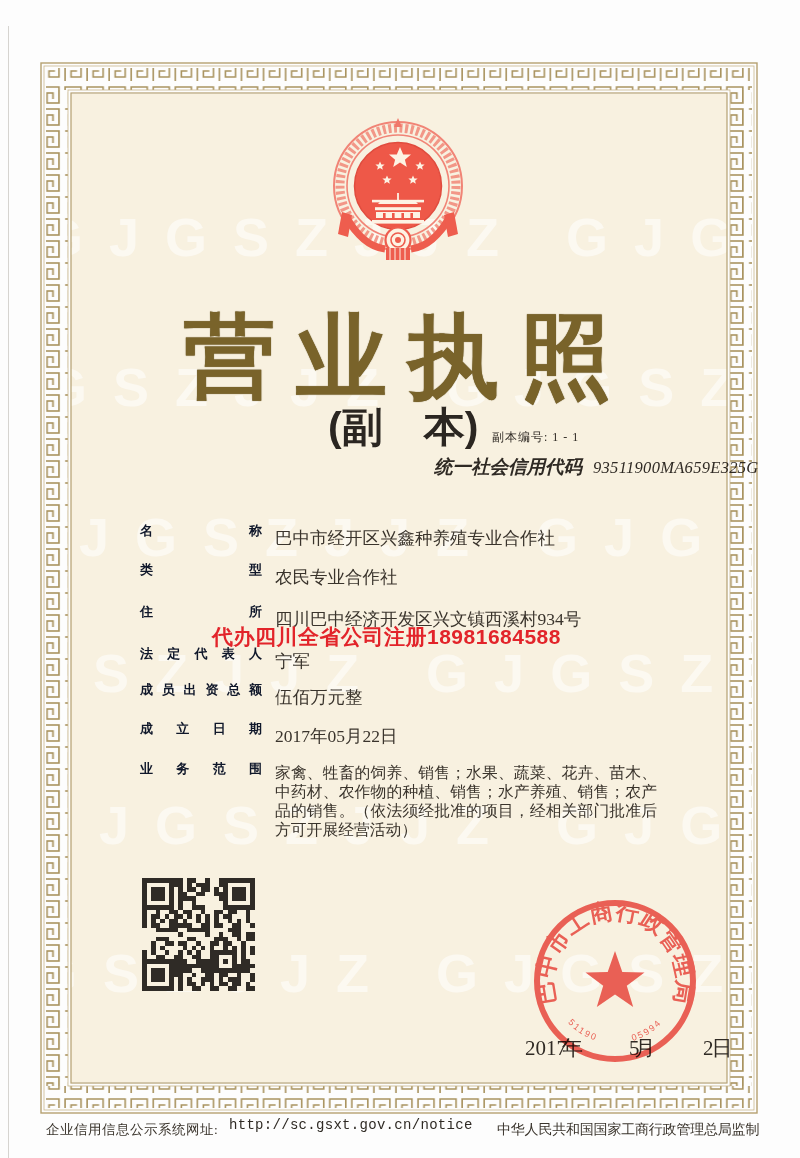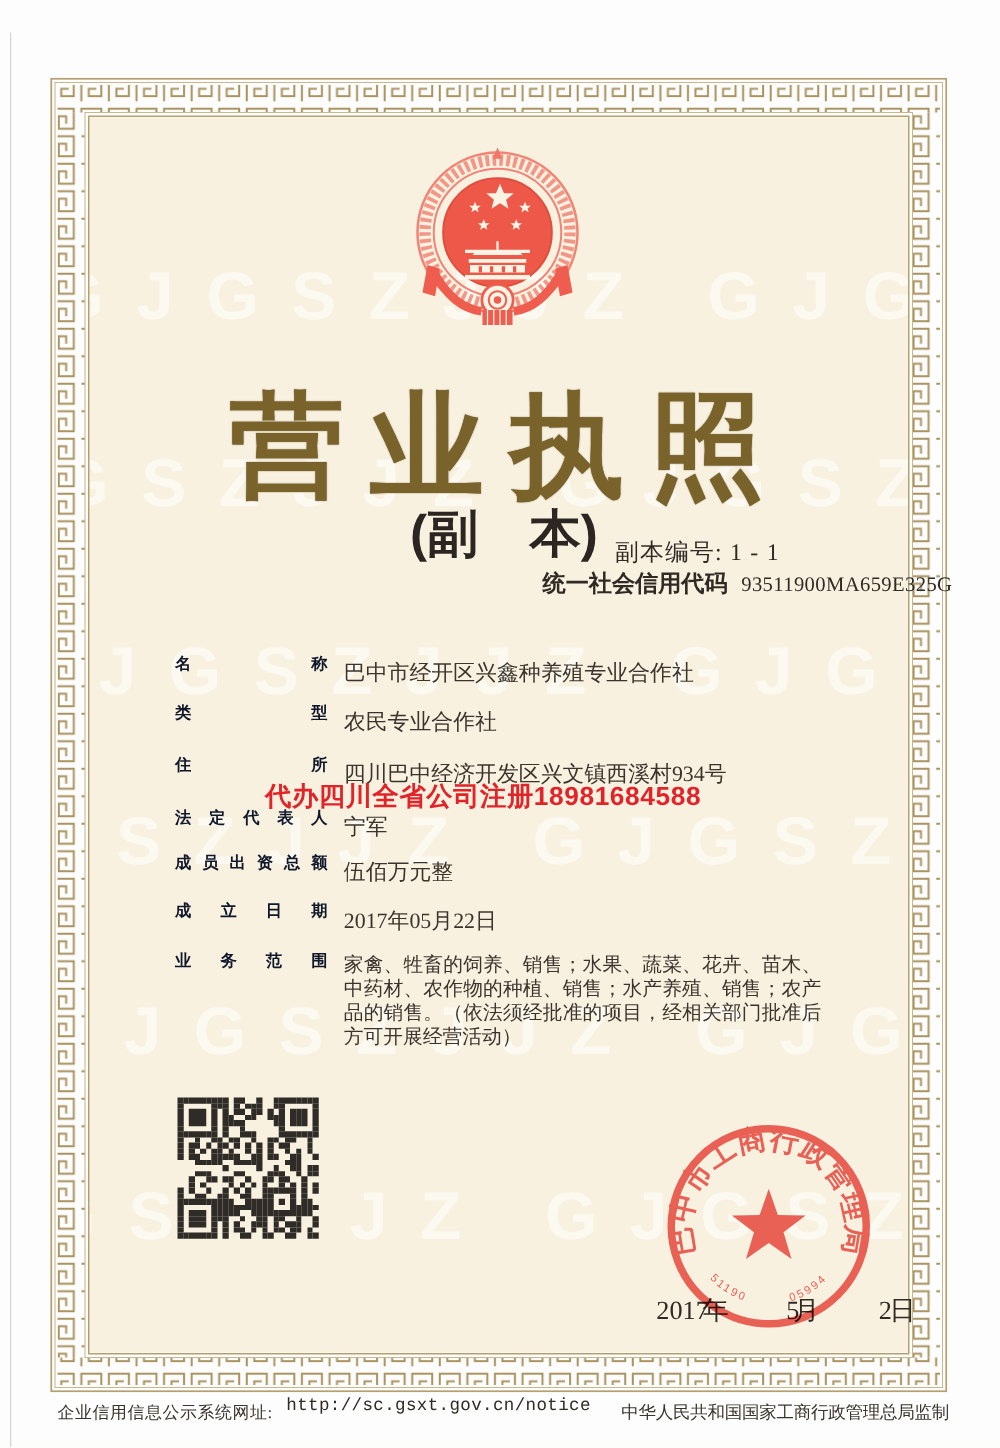--- a/index.html
+++ b/index.html
@@ -11,22 +11,22 @@
   .ghost-row{position:absolute;white-space:nowrap;font-family:"Liberation Sans",sans-serif;
              font-weight:bold;font-size:54px;letter-spacing:26px;color:rgba(255,255,255,0.55);z-index:1;}
   .border-svg{position:absolute;left:40px;top:62px;z-index:2;}
   .content{position:absolute;left:0;top:0;width:724px;height:1158px;z-index:3;padding-left:43px;}
   .emblem{position:absolute;left:328px;top:116px;}
   .title{position:absolute;left:184px;top:296px;font-family:"Liberation Sans",sans-serif;
          font-weight:900;font-size:91px;letter-spacing:21px;color:#79632a;white-space:nowrap;
          text-shadow:0 0 1px #5e4c1f;}
   .subtitle{position:absolute;left:328px;top:400px;font-family:"Liberation Sans",sans-serif;
             font-weight:bold;font-size:41px;color:#2b2621;white-space:nowrap;}
-  .copy-no{position:absolute;left:492px;top:429px;font-size:19px;color:#2f2a24;letter-spacing:1px;}
-  .credit-line{position:absolute;left:434px;top:454px;white-space:nowrap;}
+  .copy-no{position:absolute;left:492px;top:429px;font-size:12px;color:#2f2a24;letter-spacing:1px;}
+  .credit-line{position:absolute;left:434px;top:454px;white-space:nowrap;font-style:italic;}
   .credit-label{font-family:"Liberation Sans",sans-serif;font-weight:bold;font-size:18.5px;color:#2f2a24;}
   .credit-code{font-size:16.5px;margin-left:11px;color:#2f2a24;letter-spacing:0.3px;}
   .f-label{position:absolute;left:140px;width:122px;font-size:13px;font-weight:bold;color:#0f172a;
            text-align:justify;text-align-last:justify;text-justify:inter-ideograph;line-height:1.15;}
   .f-value{position:absolute;left:275px;font-size:17.5px;color:#3a342c;white-space:nowrap;}
   .f-scope{position:absolute;left:275px;width:382px;font-size:15.8px;line-height:19px;color:#3a342c;
            white-space:normal;text-align:justify;}
   .ad-overlay{position:absolute;left:212px;top:623px;font-family:"Liberation Sans",sans-serif;
               font-weight:bold;font-size:21px;color:#e2242a;white-space:nowrap;z-index:6;letter-spacing:0.5px;}
   .qr{position:absolute;left:142px;top:878px;width:113px;height:113px;display:grid;

